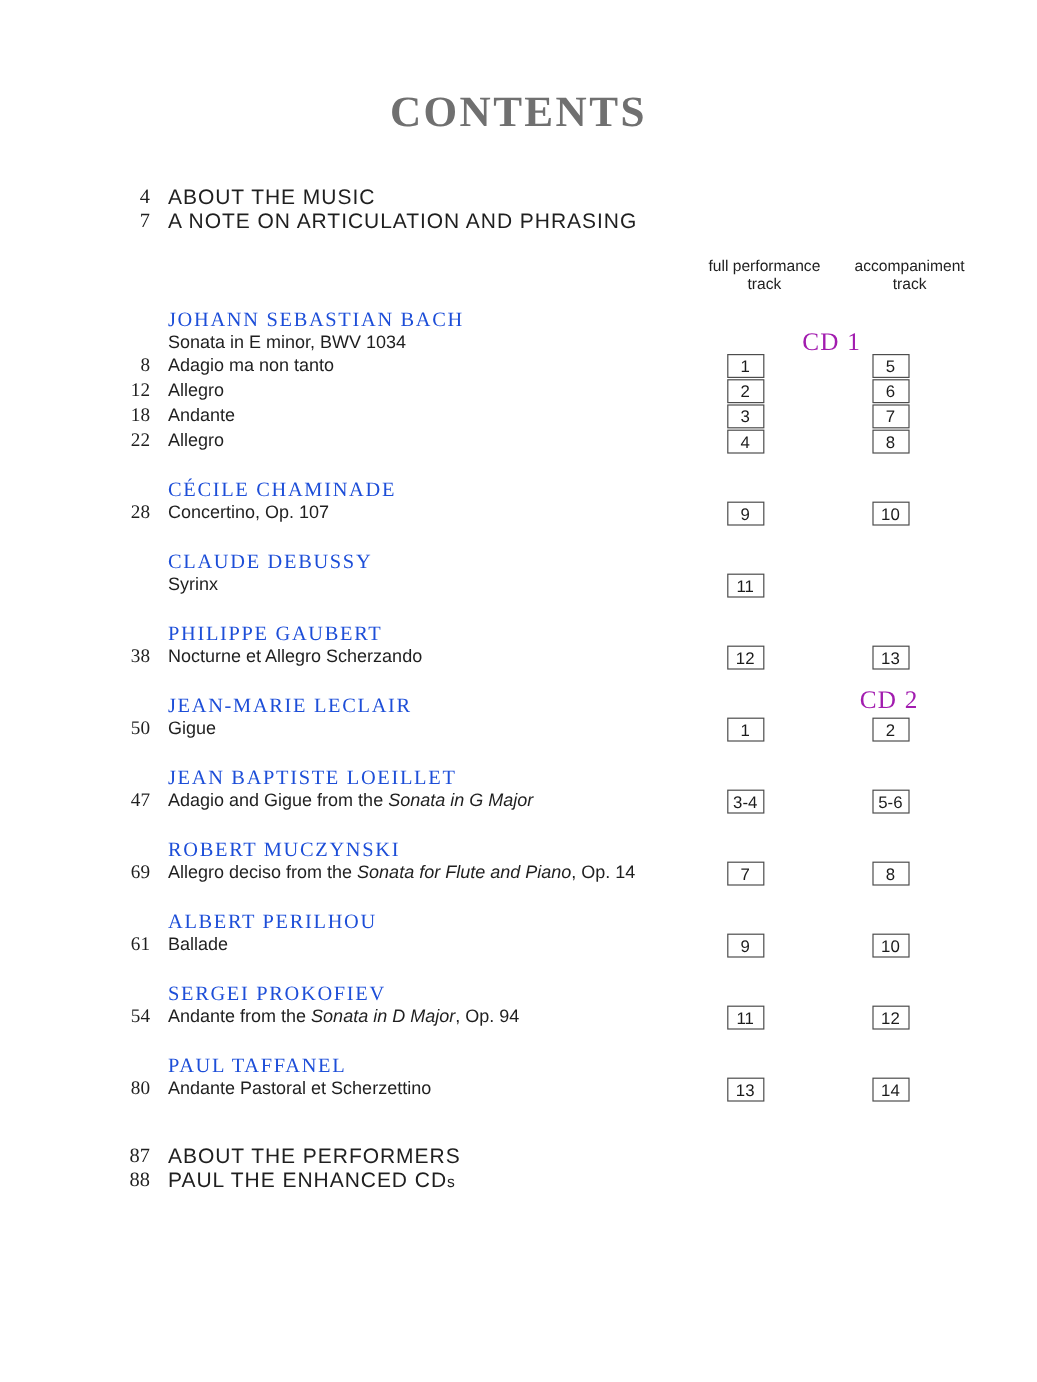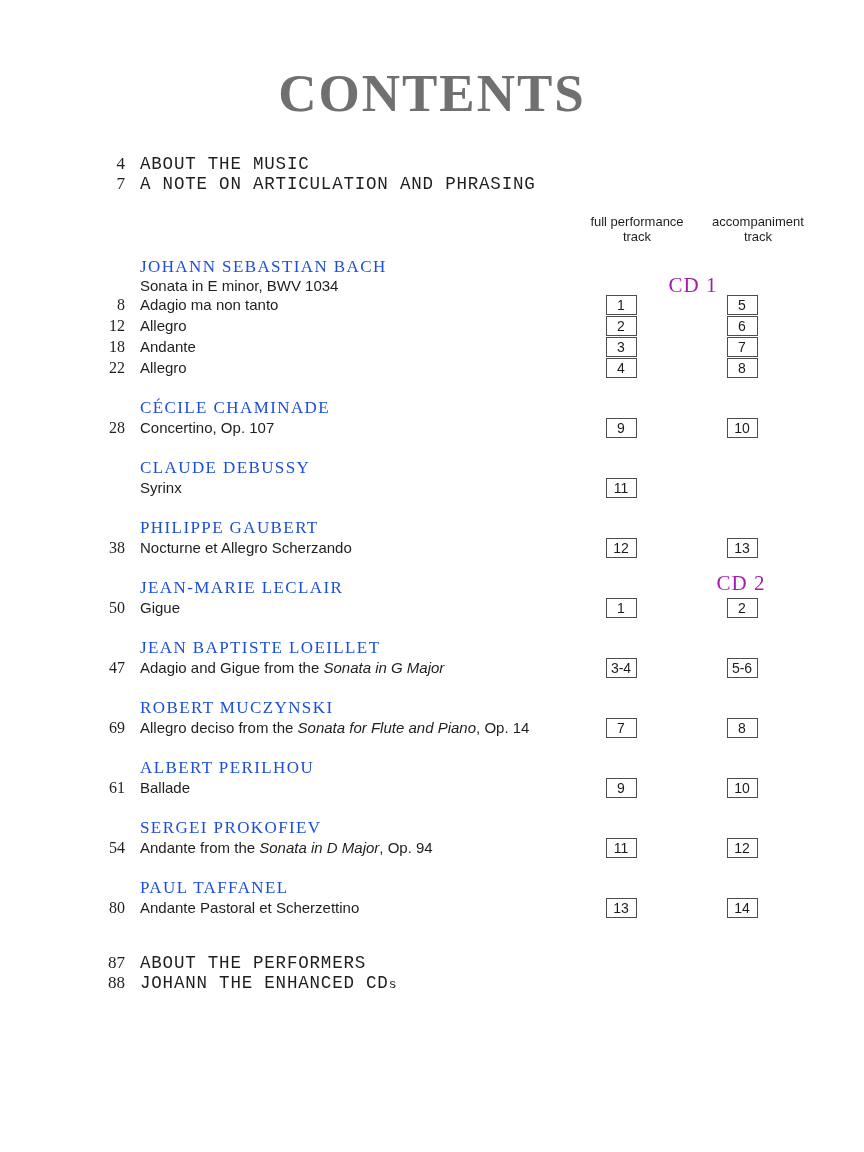--- a/index.html
+++ b/index.html
@@ -10,21 +10,21 @@
     font-family:"Liberation Sans",sans-serif;
     color:#1f1f1f;
     overflow:hidden;
   }
   
   .title{
     margin:0;padding-top:70px;
     text-align:center;
     font-family:"Liberation Serif",serif;
     font-weight:700;
-    font-size:53px;line-height:46px;
+    font-size:36px;line-height:46px;
     letter-spacing:2px;
     color:#707070;
   }
   
   .row{display:flex;align-items:center;}
   .col-num{
     width:125px;flex:0 0 125px;
     text-align:right;
     font-family:"Liberation Serif",serif;
     font-size:16px;
@@ -38,21 +38,21 @@
     width:92px;flex:0 0 92px;
     display:flex;justify-content:center;align-items:center;
   }
   .col-track2{margin-left:29px;}
   
   .front-matter{margin-top:38px;}
   .back-matter{margin-top:35px;}
   .fm-row{height:20px;}
   .fm-row .col-num{font-size:17px;}
   .fm-label{
-    font-family:Liberation Mono, monospace;
+    font-family:Liberation Sans, sans-serif;
     font-size:17.5px;
     letter-spacing:0.8px;
   }
   .small-cap-s{font-size:13px;letter-spacing:0.5px;}
   
   .headers-row{
     display:flex;
     margin-top:20px;
     font-size:13px;line-height:15px;
     color:#1f1f1f;
@@ -341,17 +341,17 @@
 
   </div>
 
   <div class="back-matter">
     <div class="row fm-row">
       <span class="col-num">87</span>
       <span class="col-title fm-label">ABOUT THE PERFORMERS</span>
     </div>
     <div class="row fm-row">
       <span class="col-num">88</span>
-      <span class="col-title fm-label"><span>JOHANN THE ENHANCED CD</span><span class="small-cap-s">s</span></span>
+      <span class="col-title fm-label"><span>PAUL THE ENHANCED CD</span><span class="small-cap-s">s</span></span>
     </div>
   </div>
 
 </div>
 
 </body></html>

